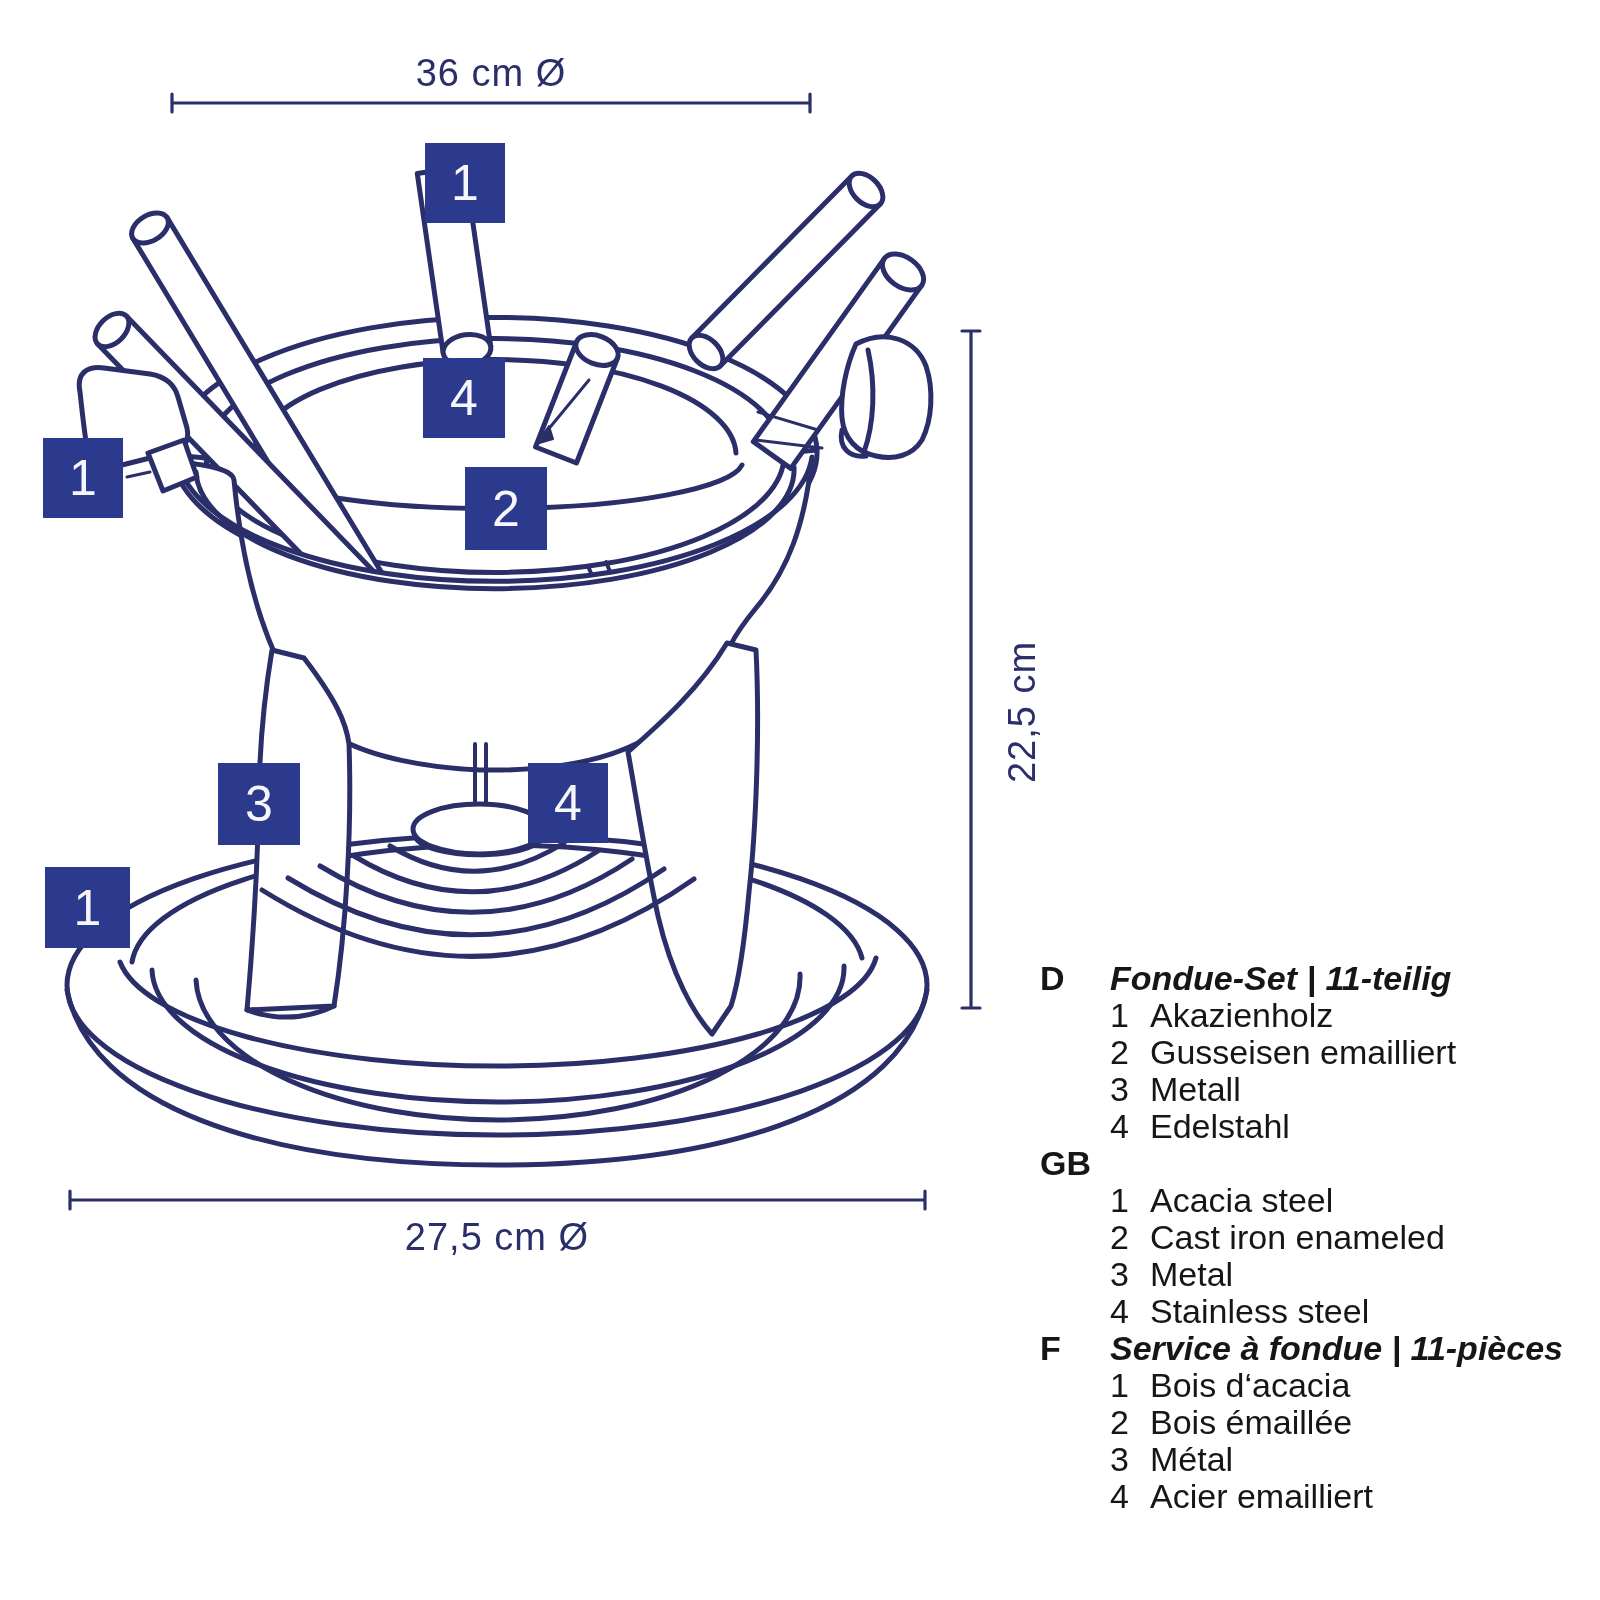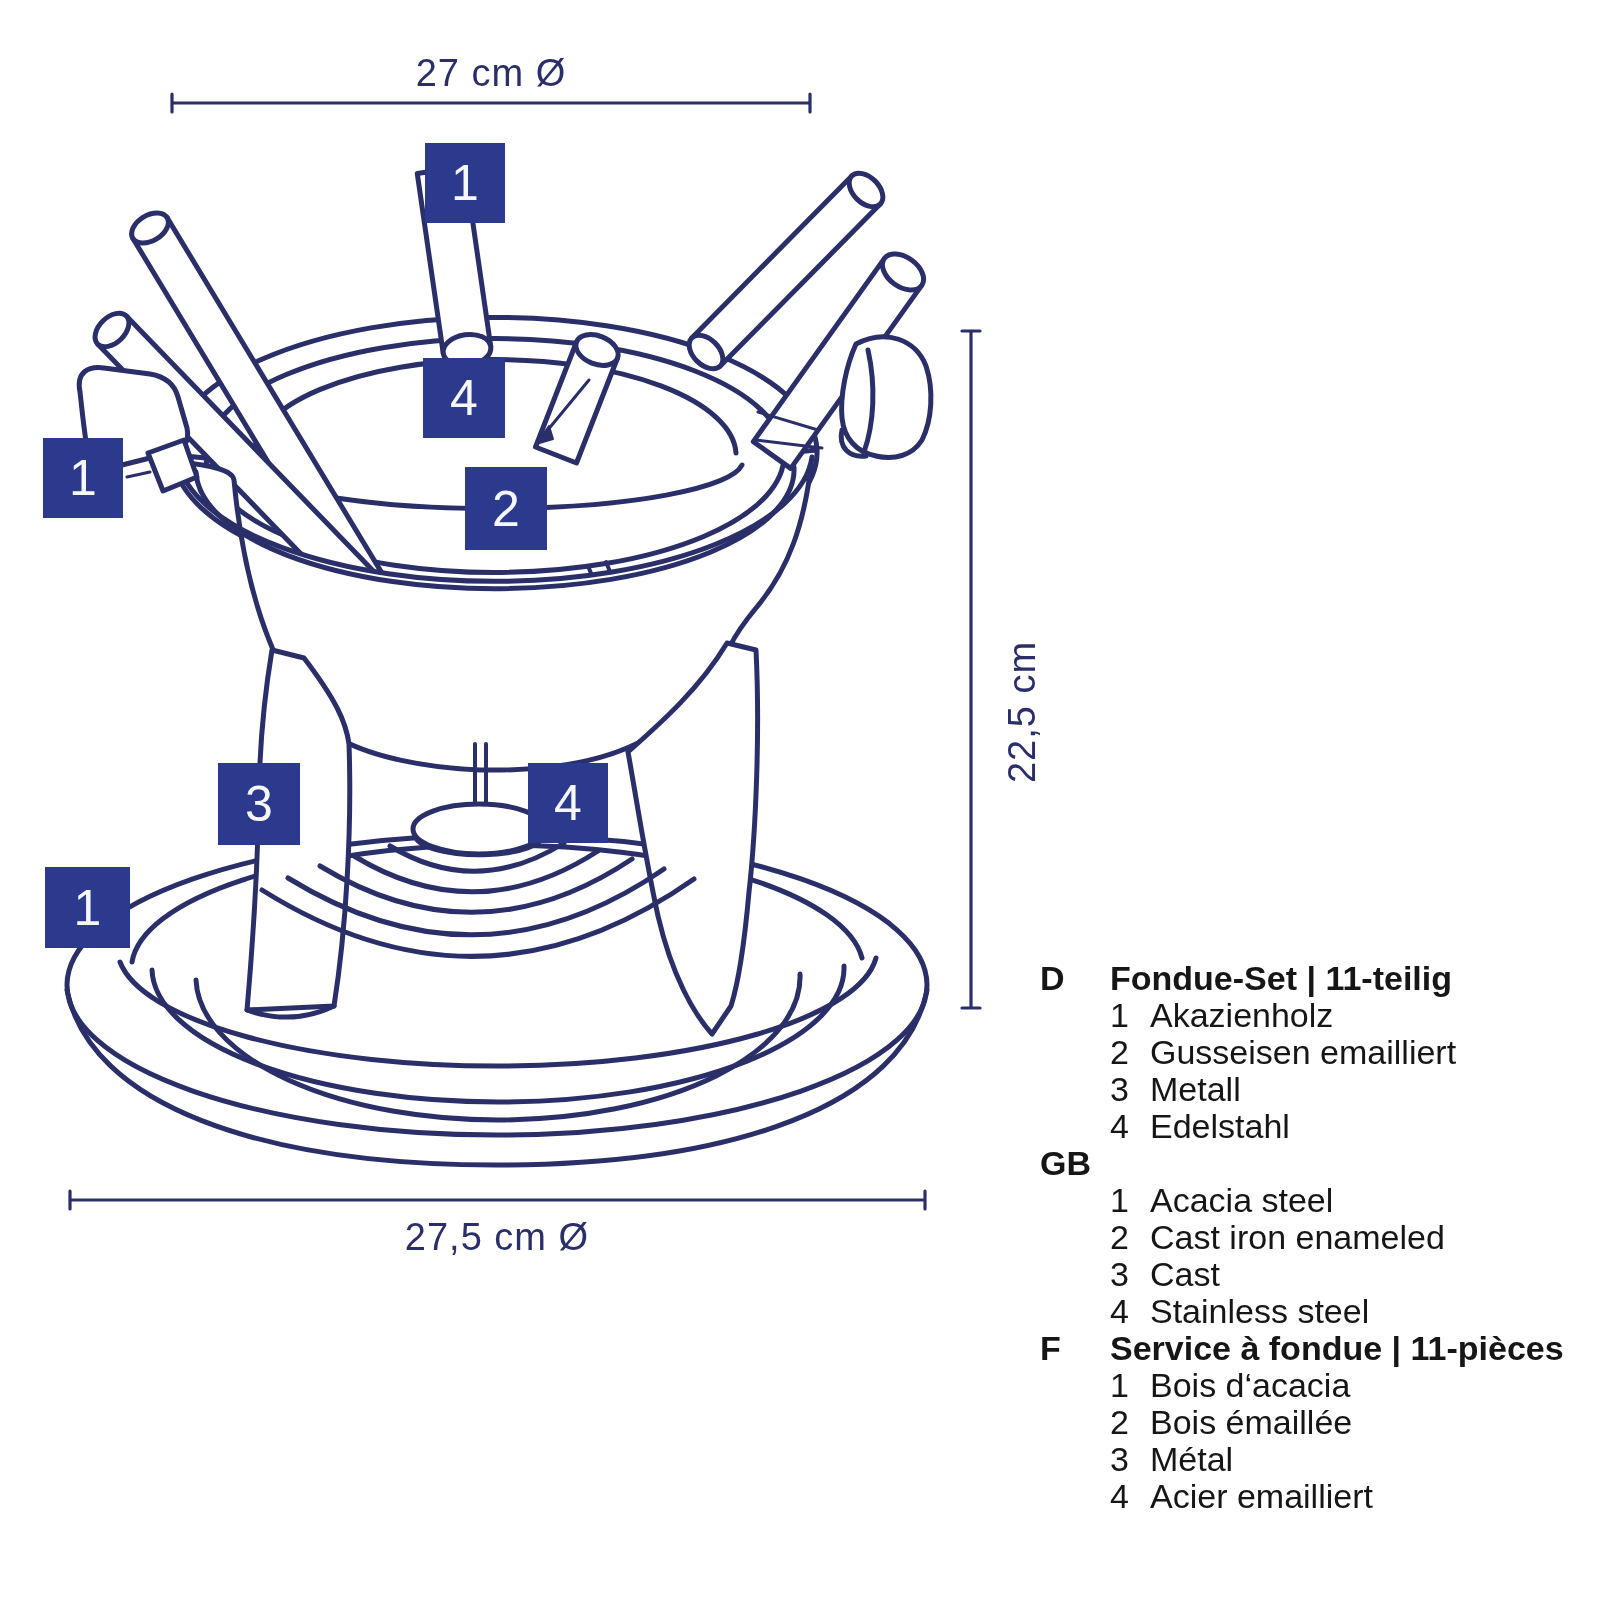--- a/index.html
+++ b/index.html
@@ -21,21 +21,21 @@
   #dim-right-label{
     transform:translate(-50%,-50%) rotate(-90deg);
   }
   #legend{
     position:absolute;left:1040px;top:960px;color:#161616;
     font-size:34px;line-height:37px;
   }
   .lrow{display:flex;align-items:baseline;height:37px;}
   .lrow .lang{width:70px;font-weight:bold;}
   .lrow .num{width:40px;}
-  .lrow .title{font-weight:bold;}
+  .lrow .title{font-weight:bold;font-style:italic;}
   .lrow .spacer{width:70px;}
 </style>
 </head>
 <body>
 
 <div id="stage">
 
   <svg id="art" width="1600" height="1600" viewBox="0 0 1600 1600">
     <g stroke="#2a2f6a" stroke-width="5" fill="none" stroke-linecap="round" stroke-linejoin="round">
 
@@ -136,21 +136,21 @@
       </g>
 
       <g stroke-width="3.2">
         <path d="M 172 103 L 810 103 M 172 94 L 172 112 M 810 94 L 810 112"></path>
         <path d="M 971 331 L 971 1008 M 962 331 L 980 331 M 962 1008 L 980 1008"></path>
         <path d="M 70 1200 L 925 1200 M 70 1191 L 70 1209 M 925 1191 L 925 1209"></path>
       </g>
     </g>
   </svg>
 
-  <div class="dimtext centered" id="dim-top-label" style="left:291px;top:52px;width:400px;">27 cm Ø</div>
+  <div class="dimtext centered" id="dim-top-label" style="left:291px;top:52px;width:400px;">36 cm Ø</div>
   <div class="dimtext" id="dim-right-label" style="left:1022px;top:712px;">22,5 cm</div>
   <div class="dimtext centered" id="dim-bottom-label" style="left:297px;top:1216px;width:400px;text-align:center;">27,5 cm Ø</div>
 
   <div class="callout" style="left:425px;top:143px;width:80px;height:80px;">1</div>
   <div class="callout" style="left:423px;top:358px;width:82px;height:80px;">4</div>
   <div class="callout" style="left:43px;top:438px;width:80px;height:80px;">1</div>
   <div class="callout" style="left:465px;top:467px;width:82px;height:83px;">2</div>
   <div class="callout" style="left:218px;top:763px;width:82px;height:82px;">3</div>
   <div class="callout" style="left:528px;top:763px;width:80px;height:80px;">4</div>
   <div class="callout" style="left:45px;top:867px;width:85px;height:81px;">1</div>
@@ -190,21 +190,21 @@
       <span class="txt">Acacia steel</span>
       </div>
     <div class="lrow">
         <span class="spacer"></span>
       <span class="num">2</span>
       <span class="txt">Cast iron enameled</span>
       </div>
     <div class="lrow">
         <span class="spacer"></span>
       <span class="num">3</span>
-      <span class="txt">Cast</span>
+      <span class="txt">Metal</span>
       </div>
     <div class="lrow">
         <span class="spacer"></span>
       <span class="num">4</span>
       <span class="txt">Stainless steel</span>
       </div>
 
     <div class="lrow">
       <span class="lang">F</span>
       <span class="title">Service à fondue | 11-pièces</span>

